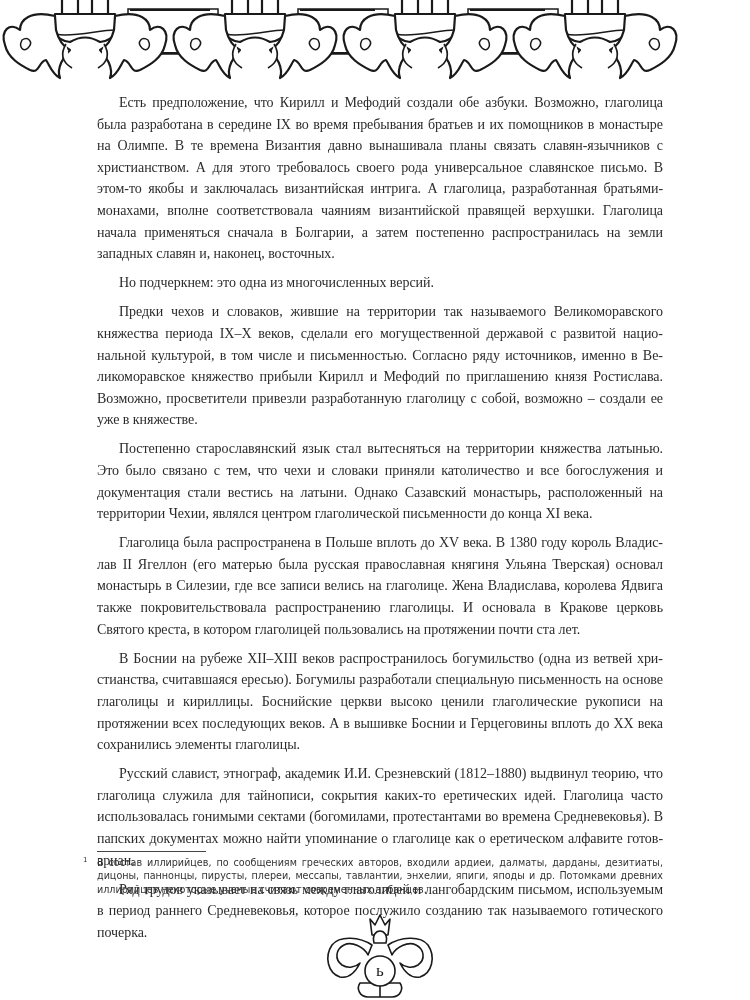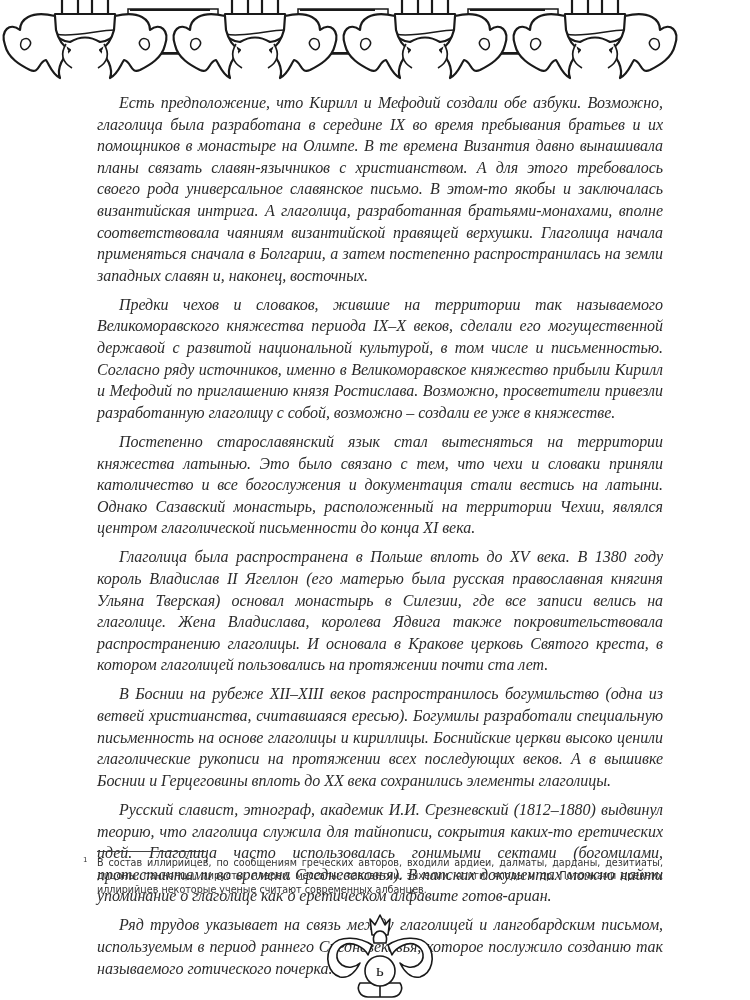--- a/index.html
+++ b/index.html
@@ -1,21 +1,21 @@
 <!DOCTYPE html>
 <html><head>
 <meta charset="utf-8">
 <style>
   html, body { margin: 0; padding: 0; background: #ffffff; }
   body { width: 750px; height: 1000px; position: relative; overflow: hidden;
          font-family: "Liberation Serif", "DejaVu Serif", serif; color: #2b2b2b; }
   .ornament-top { position: absolute; left: 0; top: 0; width: 750px; height: 82px; }
   .content { position: absolute; left: 97px; top: 92px; width: 566px; }
-  .para { margin: 0 0 7.5px 0; font-size: 16px; line-height: 21.6px; text-align: justify;
-          text-indent: 22px; hyphens: manual; letter-spacing: -0.05px; font-style: italic; }
+  .para { margin: 0 0 7.5px 0; font-size: 14px; line-height: 21.6px; text-align: justify;
+          text-indent: 22px; hyphens: manual; letter-spacing: -0.05px; }
   .footnote-rule { position: absolute; left: 97px; top: 851px; width: 109px; height: 0;
                    border-top: 1px solid #444; }
   .footnote { position: absolute; left: 97px; top: 856px; width: 566px;
               font-family: "DejaVu Sans", "Liberation Sans", sans-serif; font-size: 9.6px;
               line-height: 13.4px; text-align: justify; color: #333; }
   .footnote .fn-num { position: absolute; left: -14px; top: -2px; font-size: 7px; }
   .page-emblem { position: absolute; left: 310px; top: 905px; width: 140px; height: 95px; }
   .page-letter { position: absolute; left: 365px; top: 961px; width: 30px; text-align: center;
                  font-size: 17px; color: #222; font-family: "Liberation Serif", serif; }
 </style>
@@ -48,20 +48,21 @@
     <path d="M66 44 C60 54 62 62 72 68" stroke-width="1.6"></path>
     <path d="M104 44 C110 54 108 62 98 68" stroke-width="1.6"></path>
   </g>
   <use href="#motif" x="170"></use>
   <use href="#motif" x="340"></use>
   <use href="#motif" x="510"></use>
 </svg>
 
 <main class="content">
   <p class="para">Есть предположение, что Кирилл и Мефодий создали обе азбуки. Возможно, глаголица была разработана в середине IX во время пребывания братьев и их помощников в монасты­ре на Олимпе. В те времена Византия давно вынашивала планы связать славян-язычников с христианством. А для этого требовалось своего рода универсальное славянское письмо. В этом-то якобы и заключалась византийская интрига. А глаголица, разработанная братьями-монахами, вполне соответствовала чаяниям византийской правящей верхушки. Глаголица начала применяться сначала в Болгарии, а затем постепенно распространилась на земли западных славян и, наконец, восточных.</p>
+  <p class="para">Но подчеркнем: это одна из многочисленных версий.</p>
   <p class="para">Предки чехов и словаков, жившие на территории так называемого Великоморавского княжества периода IX–X веков, сделали его могущественной державой с развитой нацио­нальной культурой, в том числе и письменностью. Согласно ряду источников, именно в Ве­ликоморавское княжество прибыли Кирилл и Мефодий по приглашению князя Ростислава. Возможно, просветители привезли разработанную глаголицу с собой, возможно – создали ее уже в княжестве.</p>
   <p class="para">Постепенно старославянский язык стал вытесняться на территории княжества латы­нью. Это было связано с тем, что чехи и словаки приняли католичество и все богослуже­ния и документация стали вестись на латыни. Однако Сазавский монастырь, располо­женный на территории Чехии, являлся центром глаголической письменности до конца XI века.</p>
   <p class="para">Глаголица была распространена в Польше вплоть до XV века. В 1380 году король Владис­лав II Ягеллон (его матерью была русская православная княгиня Ульяна Тверская) основал монастырь в Силезии, где все записи велись на глаголице. Жена Владислава, королева Ядви­га также покровительствовала распространению глаголицы. И основала в Кракове церковь Святого креста, в котором глаголицей пользовались на протяжении почти ста лет.</p>
   <p class="para">В Боснии на рубеже XII–XIII веков распространилось богумильство (одна из ветвей хри­стианства, считавшаяся ересью). Богумилы разработали специальную письменность на ос­нове глаголицы и кириллицы. Боснийские церкви высоко ценили глаголические рукописи на протяжении всех последующих веков. А в вышивке Боснии и Герцеговины вплоть до XX века сохранились элементы глаголицы.</p>
   <p class="para">Русский славист, этнограф, академик И.И. Срезневский (1812–1880) выдвинул теорию, что глаголица служила для тайнописи, сокрытия каких-то еретических идей. Глаголица ча­сто использовалась гонимыми сектами (богомилами, протестантами во времена Средне­вековья). В папских документах можно найти упоминание о глаголице как о еретическом алфавите готов-ариан.</p>
   <p class="para">Ряд трудов указывает на связь между глаголицей и лангобардским письмом, используе­мым в период раннего Средневековья, которое послужило созданию так называемого готи­ческого почерка.</p>
 
 </main>
 
 <div class="footnote-rule"></div>

